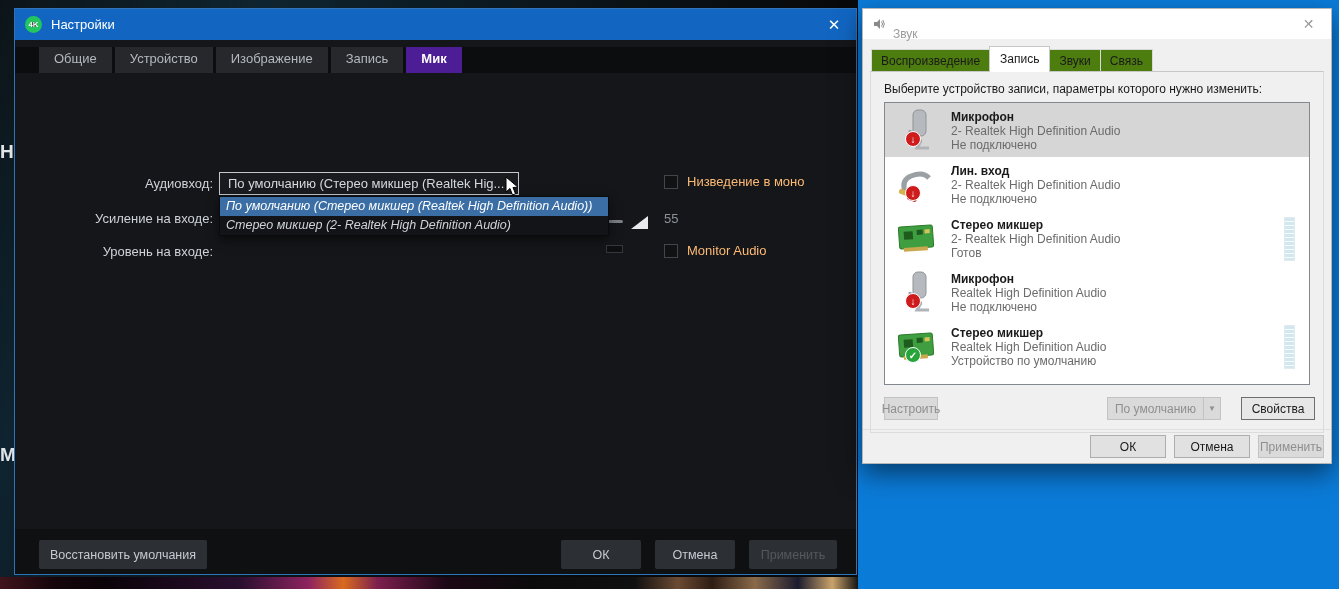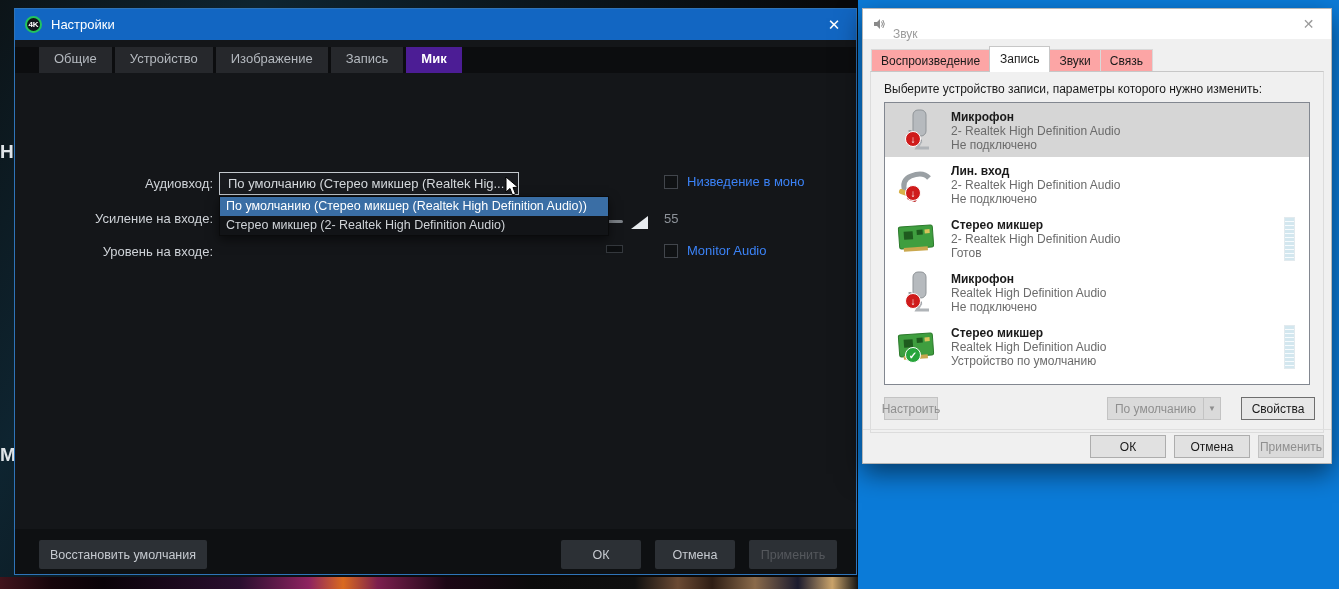--- a/index.html
+++ b/index.html
@@ -12,65 +12,65 @@
   .bg-frag { position:absolute; color:#dfe4e8; font-size:19px; font-weight:bold; width:14px; overflow:hidden; white-space:nowrap; }
   .thumb-strip { position:absolute; left:0; top:577px; width:858px; height:12px;
     background:linear-gradient(90deg,#41141c 0%,#17060b 6%,#0a0308 12%,#2a0f2f 28%,#8e2360 36%,#d96a1f 40%,#7c1f4e 44%,#1c0715 52%,#0b0b0b 62%,#101010 74%,#6b4a33 79%,#2e1d14 83%,#8a6a4a 88%,#1b1b2e 93%,#caa36a 97%,#141414 100%); }
 
   
   .dlg { position:absolute; left:14px; top:8px; width:843px; height:567px;
     background:#141619; border:1px solid #2f74b8; color:#cdd1d6; font-size:13px; }
   .dlg-titlebar { position:absolute; left:0; top:0; right:0; height:31px; background:#1266c2;
     display:flex; align-items:center; padding-left:10px; color:#fff; }
   .appicon { width:17px; height:17px; border-radius:50%; background:#10151c; color:#fff; font-size:8px; font-weight:bold;
-    display:flex; align-items:center; justify-content:center; margin-right:9px; border:2px solid #22c55e; }
+    display:flex; align-items:center; justify-content:center; margin-right:9px; border:6px solid #22c55e; }
   .dlg-title { font-size:13px; }
   .dlg-close { position:absolute; right:0; top:0; width:44px; height:31px; display:flex; align-items:center; justify-content:center;
     color:#fff; font-size:15px; cursor:default; }
   .tabstrip { position:absolute; left:0; top:38px; right:0; height:26px; background:#0c0d0f; padding-left:24px; display:flex; gap:3px; }
   .dtab { padding:4px 15px 5px; background:#26282c; color:#b4b9bf; font-size:13px; }
   .dtab.active { background:#4c1d95; color:#fff; font-weight:bold; }
   .dlg-content { position:absolute; left:0; top:64px; right:0; bottom:45px; background:#141619; }
 
   .frm-label { position:absolute; left:0; width:198px; text-align:right; color:#ced2d7; }
   .combo { position:absolute; left:204px; top:99px; width:300px; height:23px; background:#191b1f; border:1px solid #c3c8cd;
     display:flex; align-items:center; padding:0 8px; color:#d5d9dd; white-space:nowrap; overflow:hidden; }
   .combo .chev { margin-left:auto; font-size:11px; color:#c3c8cd; }
   .ddlist { position:absolute; left:204px; top:123px; width:390px; background:#121417; border:1px solid #0a0b0c;
     box-shadow:0 4px 10px rgba(0,0,0,.5); z-index:5; }
-  .ddopt { height:19px; line-height:19px; padding:0 6px; color:#cfd3d7; font-size:12.5px; white-space:nowrap; overflow:hidden; }
+  .ddopt { height:19px; line-height:19px; padding:0 6px; color:#cfd3d7; font-size:12.5px; white-space:nowrap; overflow:hidden;font-style:italic; }
   .ddopt.sel { background:#3a6ea5; color:#fff; }
 
   .slider-frag { position:absolute; left:591px; top:147px; width:17px; height:3px; background:#7a7f85; border-radius:2px; }
   .vol-tri { position:absolute; left:616px; top:143px; width:0; height:0;
     border-left:17px solid transparent; border-bottom:13px solid #e8ebee; }
   .gain-val { position:absolute; left:649px; top:138px; color:#8d9299; }
   .meter-frag { position:absolute; left:591px; top:172px; width:17px; height:8px; background:#0d0f11; border:1px solid #34383d; }
 
-  .chkrow { position:absolute; display:flex; align-items:center; gap:9px; color:#3b82f6; }
+  .chkrow { position:absolute; display:flex; align-items:center; gap:9px; color:#fdba74; }
   .chk { width:14px; height:14px; background:#101214; border:1px solid #42464c; }
 
   .dlg-footer { position:absolute; left:0; bottom:0; right:0; height:45px; background:#0e1012; }
   .dbtn { position:absolute; height:29px; background:#2c3035; color:#c6cad0; font-size:12.5px; border:none; border-radius:2px;
     display:flex; align-items:center; justify-content:center; }
   .dbtn.disabled { color:#55585d; }
 
   .cursor { position:absolute; z-index:9; }
 
   
   .desktop-right { position:absolute; left:858px; top:0; width:481px; height:589px; background:#0b7bd8; }
 
   
   .snd { position:absolute; left:862px; top:8px; width:470px; height:456px; background:#f0f0f0;
     border:1px solid #b6b6b6; box-shadow:0 10px 24px rgba(0,0,0,.5); font-size:12px; color:#1a1a1a; }
   .snd-titlebar { position:absolute; left:0; top:0; right:0; height:30px; background:#fff; display:flex; align-items:center; padding-left:9px; }
   .snd-title { color:#9b9b9b; font-size:12px; margin-left:7px;margin-top:20px; }
   .snd-close { position:absolute; right:0; top:0; width:45px; height:30px; display:flex; align-items:center; justify-content:center; color:#9b9b9b; font-size:14px; }
   .snd-tabs { position:absolute; left:8px; top:40px; display:flex; align-items:flex-end; height:23px; }
-  .wtab { padding:4px 9px; background:#fca5a5; border:1px solid #d9d9d9; border-bottom:none; color:#1a1a1a; font-size:12px; margin-right:-1px; position:relative; }
+  .wtab { padding:4px 9px; background:#4d7c0f; border:1px solid #d9d9d9; border-bottom:none; color:#1a1a1a; font-size:12px; margin-right:-1px; position:relative; }
   .wtab.active { background:#fff; padding:5px 10px 6px; z-index:2; border-color:#c7c7c7; margin-top:-2px; }
   .tab-page { position:absolute; left:7px; right:7px; top:62px; height:362px; background:#f0f0f0; border:1px solid #dcdcdc; border-top:1px solid #c7c7c7; }
   .snd-instr { position:absolute; left:13px; top:10px; color:#1a1a1a; }
   .devlist { position:absolute; left:13px; top:30px; width:426px; height:283px; background:#fff; border:1px solid #828790; overflow:hidden; }
   .dev { position:relative; height:54px; padding:7px 12px 0 66px; }
   .dev.selected { background:#d6d6d6; }
   .dev-ico { position:absolute; left:12px; top:5px; width:42px; height:46px; }
   .dev-name { font-weight:bold; font-size:12px; color:#1a1a1a; line-height:14px; }
   .dev-sub { font-size:12px; color:#6b6b6b; line-height:14px; }
   .badge { position:absolute; width:16px; height:16px; border-radius:50%; display:flex; align-items:center; justify-content:center;

